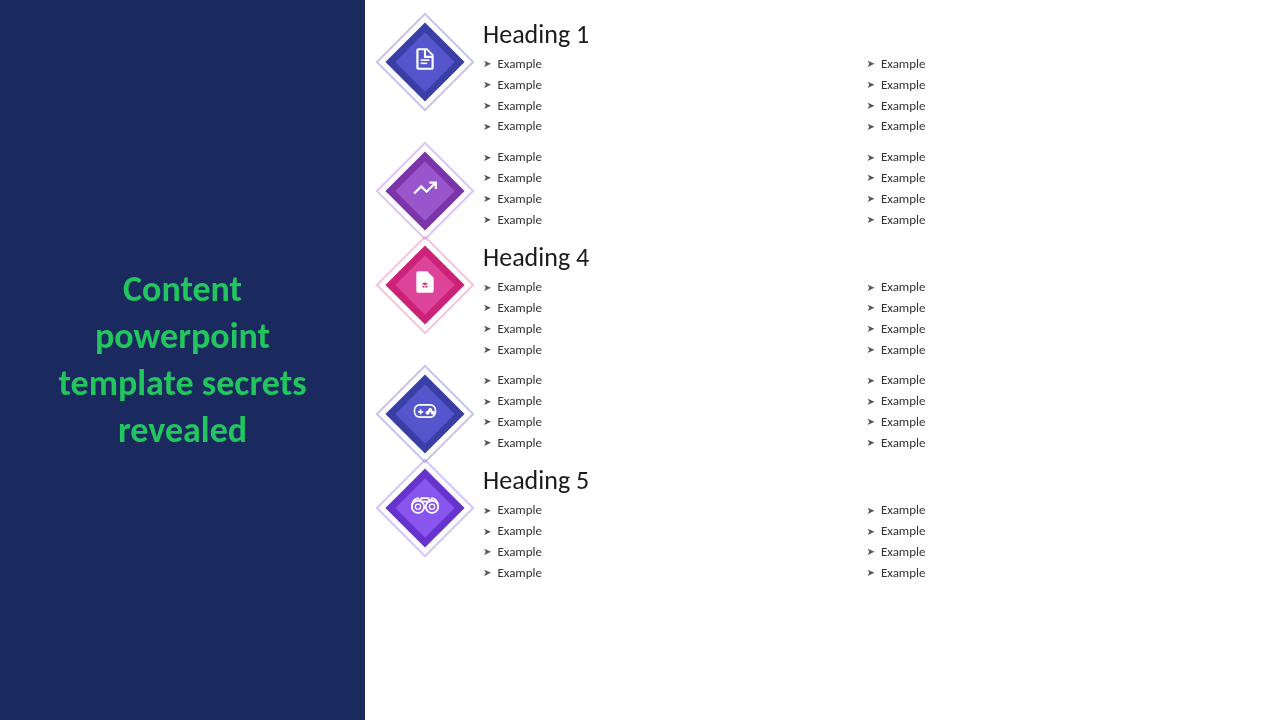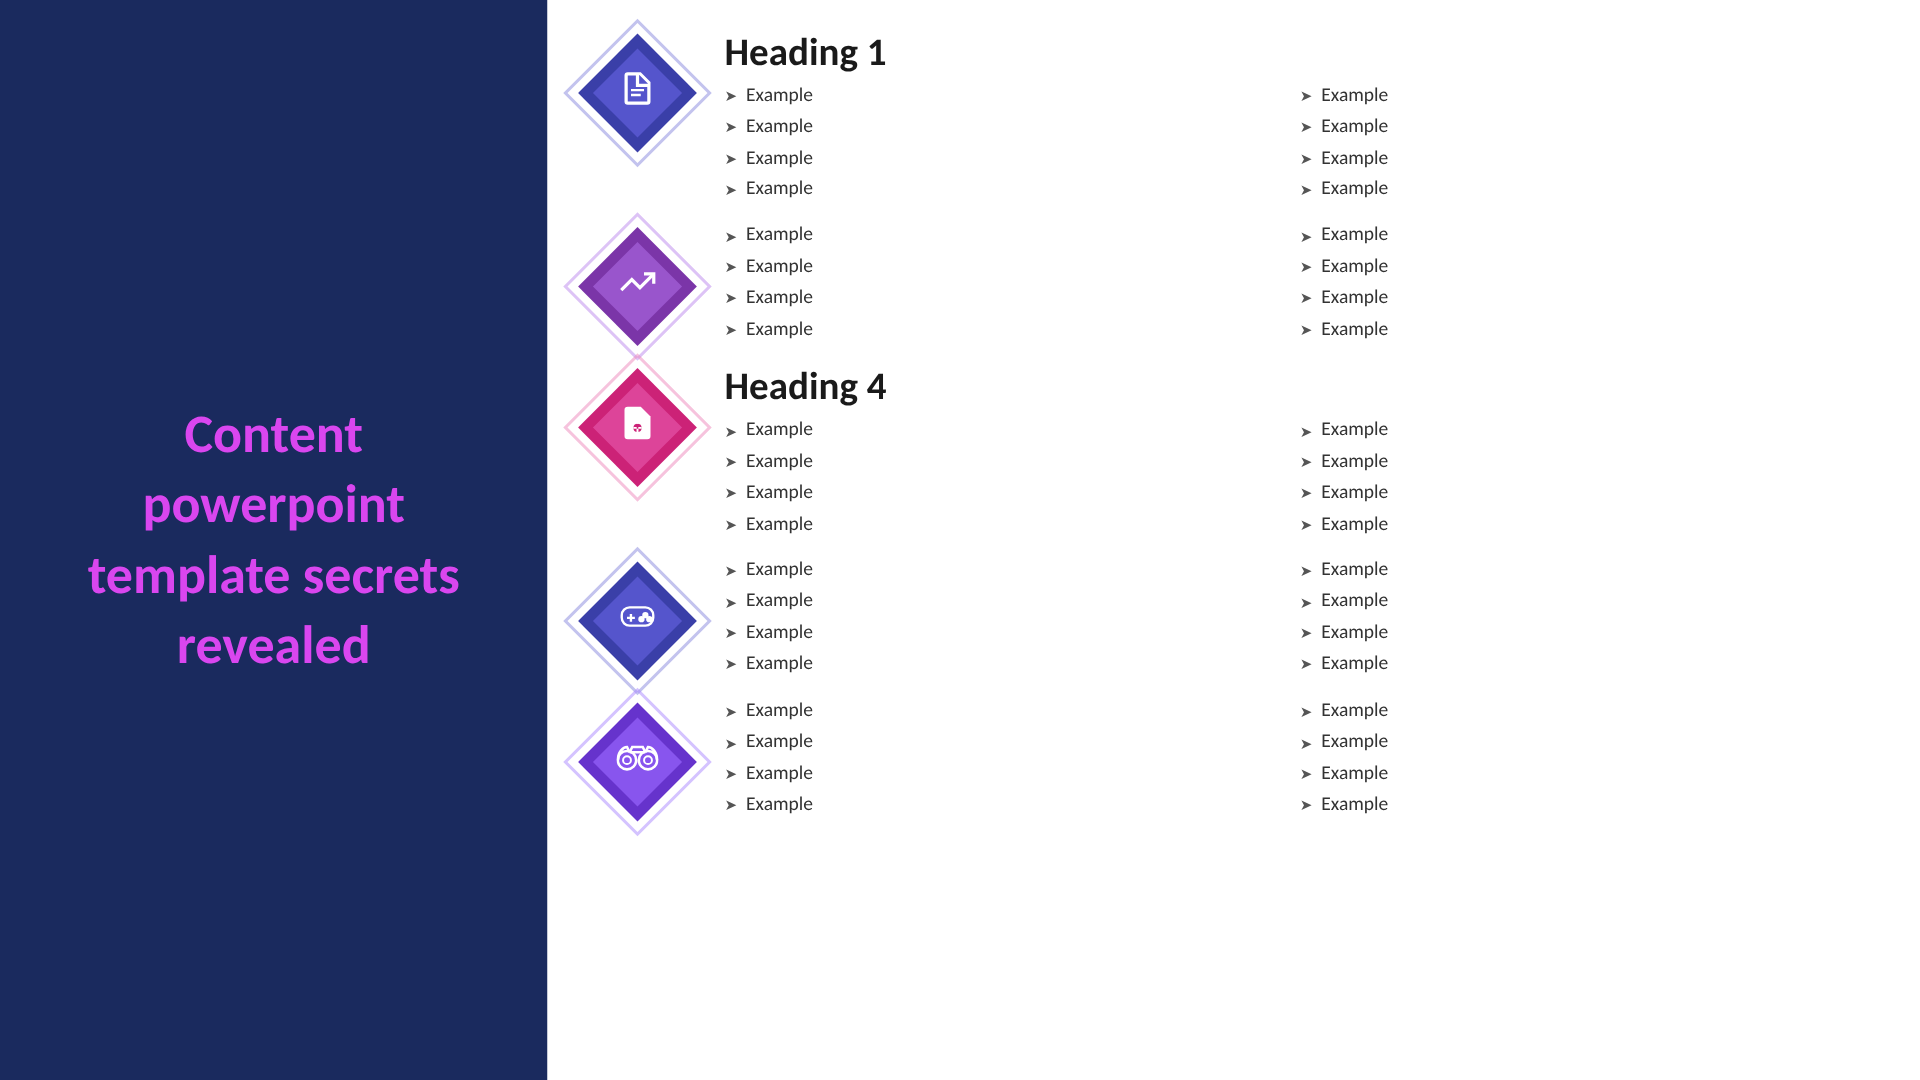--- a/index.html
+++ b/index.html
@@ -16,21 +16,21 @@
       width: 365px;
       min-width: 365px;
       background: #1a2a5e;
       display: flex;
       align-items: center;
       justify-content: center;
       padding: 40px;
     }
 
     .sidebar-title {
-      color: #d946ef;
+      color: #22c55e;
       font-size: 36px;
       font-weight: 600;
       text-align: center;
       line-height: 1.3;
     }
 
     .main-content {
       flex: 1;
       background: #fff;
       padding: 18px 30px 18px 20px;
@@ -89,21 +89,21 @@
     }
 
     .section-content {
       flex: 1;
       display: flex;
       flex-direction: column;
     }
 
     .section-heading {
       font-size: 26px;
-      font-weight: 700;
+      font-weight: 400;
       color: #1a1a1a;
       margin-bottom: 4px;
     }
 
     .examples-container {
       display: flex;
       gap: 0;
     }
 
     .examples-col {
@@ -280,20 +280,21 @@
             <circle cx="24" cy="14" r="7" fill="none" stroke="white" stroke-width="2"></circle>
             <path d="M1 14 C1 8 5 4 8 4 L10 8" stroke="white" stroke-width="2" fill="none"></path>
             <path d="M31 14 C31 8 27 4 24 4 L22 8" stroke="white" stroke-width="2" fill="none"></path>
             <path d="M10 8 L12 4 L20 4 L22 8" stroke="white" stroke-width="2" fill="none"></path>
             <line x1="10" y1="8" x2="22" y2="8" stroke="white" stroke-width="2"></line>
             <circle cx="8" cy="14" r="3" fill="none" stroke="white" stroke-width="1.5"></circle>
             <circle cx="24" cy="14" r="3" fill="none" stroke="white" stroke-width="1.5"></circle>
           </svg></span>
       </div>
       <div class="section-content">
+        <div class="section-heading">Heading 5</div>
         <div class="examples-container">
           <div class="examples-col">
             <div class="example-item">Example</div>
             <div class="example-item">Example</div>
             <div class="example-item">Example</div>
             <div class="example-item">Example</div>
           </div>
           <div class="examples-col">
             <div class="example-item">Example</div>
             <div class="example-item">Example</div>

